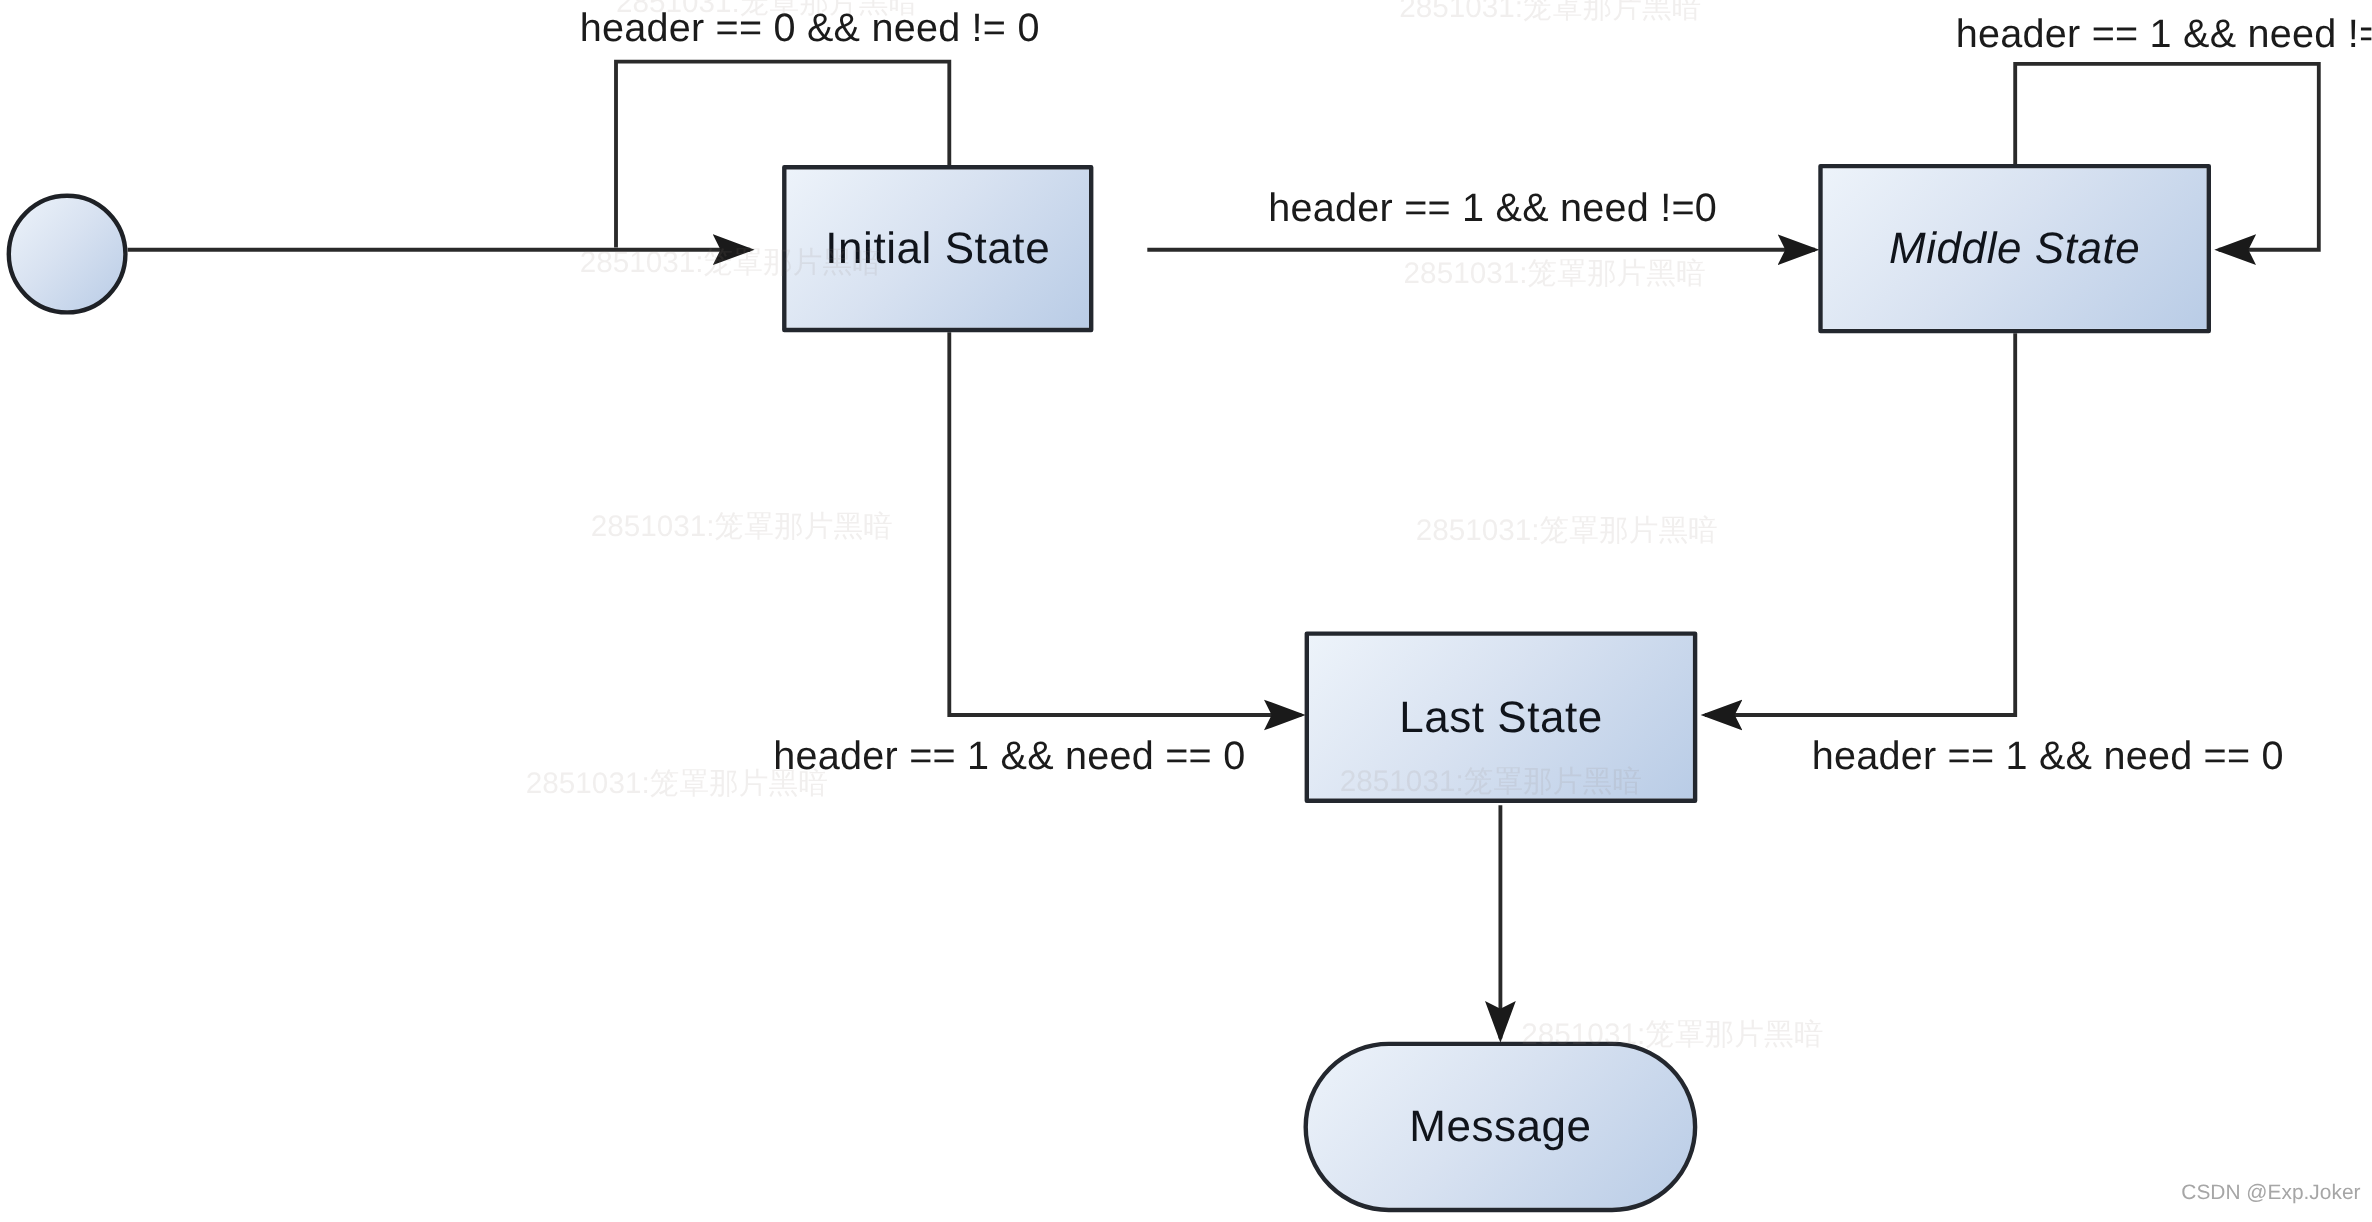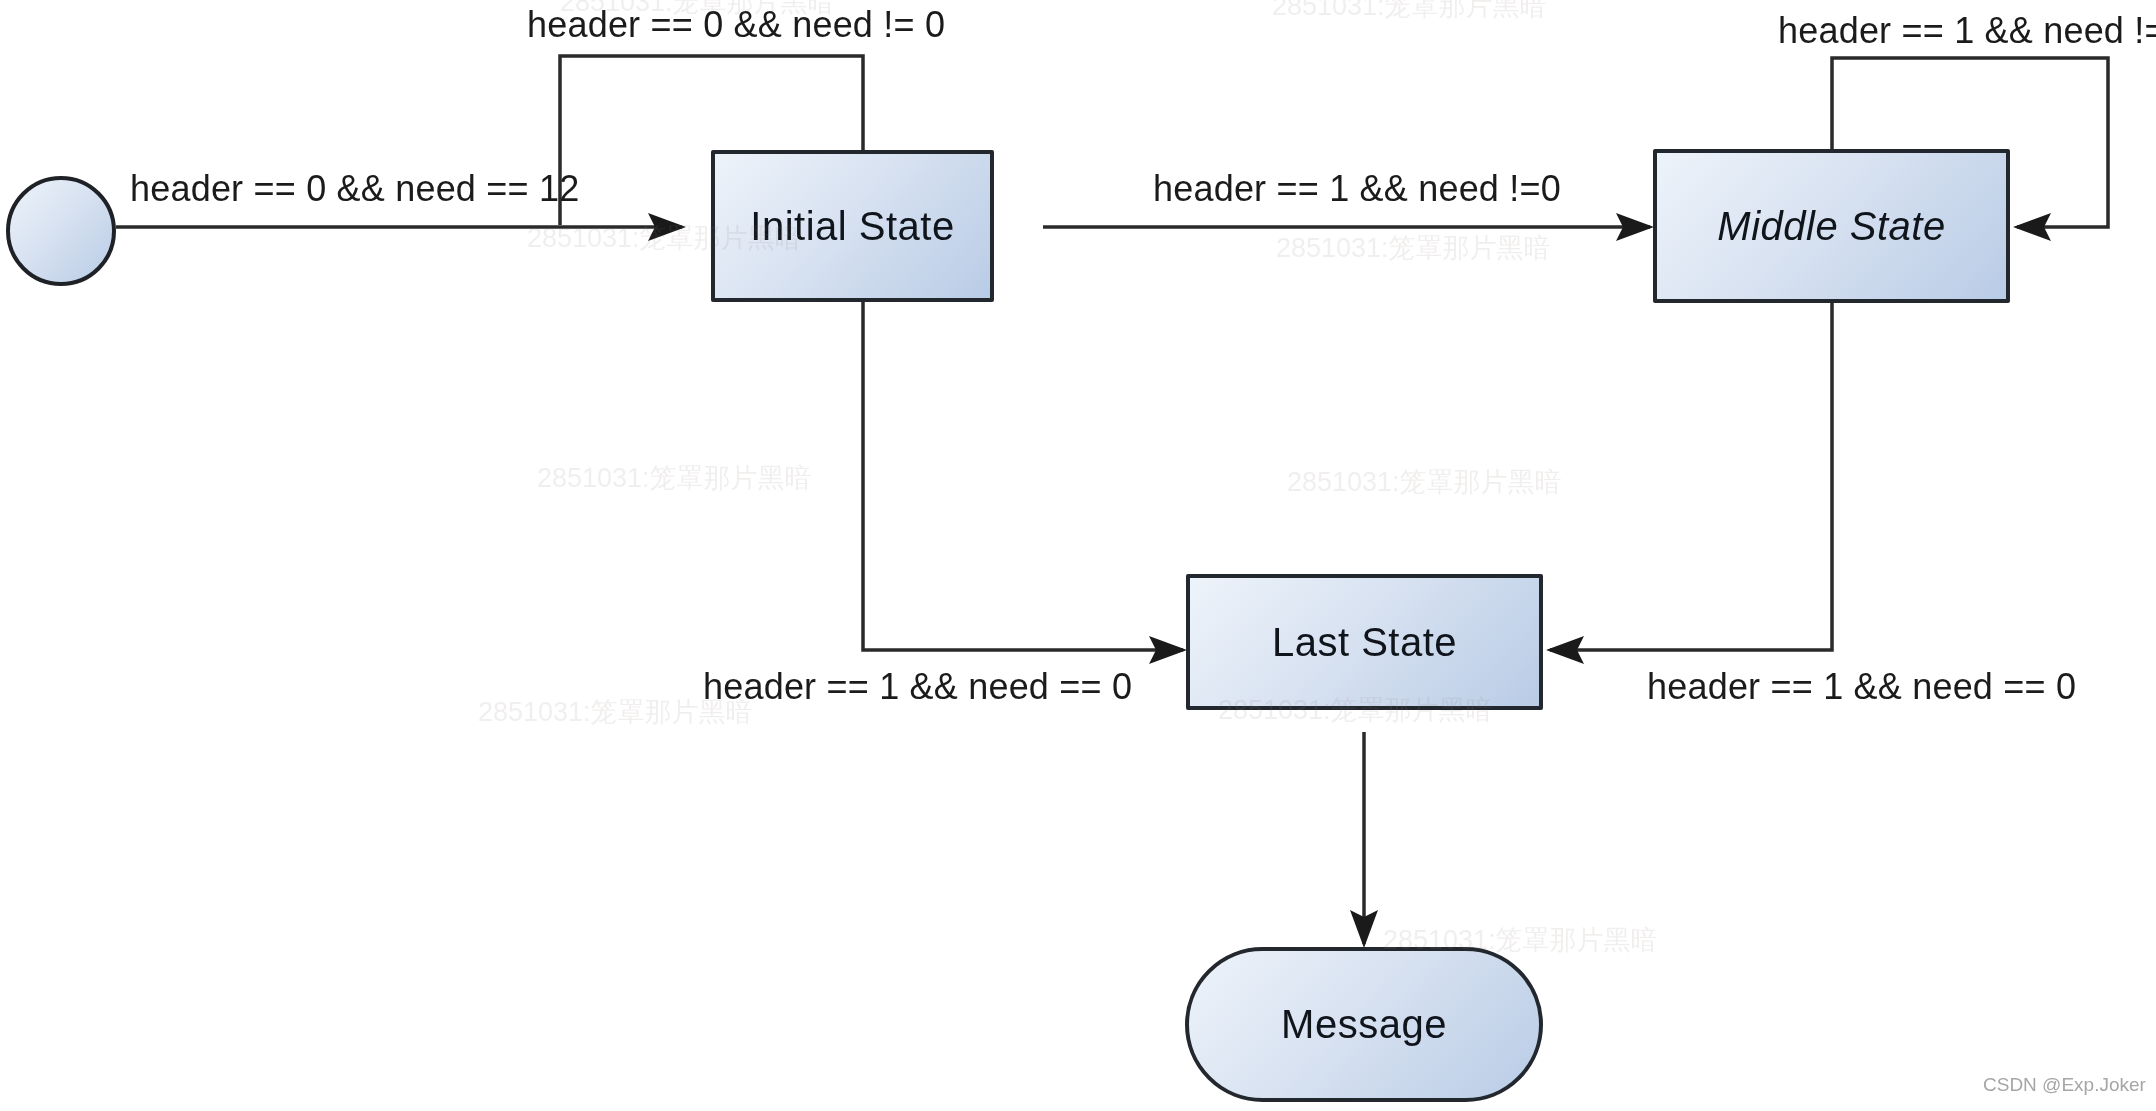--- a/index.html
+++ b/index.html
@@ -20,21 +20,21 @@
     box-sizing:border-box;
     color:#10141b;
     font-size:40px;
     letter-spacing:0.5px;
   }
   .node.rect{border-radius:2px;}
   .node.circle{border-radius:50%;border-color:#1e2126;}
   .node.stadium{border-radius:80px;}
   #node-initial{left:685px;top:150px;width:283px;height:152px;margin-left:26px;}
   #node-middle{left:1653px;top:149px;width:357px;height:154px;font-style:italic;}
-  #node-last{left:1186px;top:574px;width:357px;height:136px;}
+  #node-last{left:1186px;top:574px;width:357px;height:156px;}
   #node-message{left:1185px;top:947px;width:358px;height:155px;}
   #node-start{left:6px;top:176px;width:110px;height:110px;}
   .elabel{
     position:absolute;
     z-index:3;
     white-space:nowrap;
     font-size:36px;
     color:#1b1b1b;
     letter-spacing:0.2px;
   }
@@ -99,21 +99,20 @@
   </div>
 
   <div class="node rect" id="node-last">
     <span>Last State</span>
   </div>
 
   <div class="node stadium" id="node-message">
     <span>Message</span>
   </div>
 
-  <div class="elabel" id="elabel-start-initial">header == 0 &amp;&amp; need == 12</div>
 
   <div class="elabel" id="elabel-initial-self">header == 0 &amp;&amp; need != 0</div>
 
   <div class="elabel" id="elabel-initial-middle">header == 1 &amp;&amp; need !=0</div>
 
   <div class="elabel" id="elabel-middle-self">header == 1 &amp;&amp; need !=0</div>
 
   <div class="elabel" id="elabel-initial-last">header == 1 &amp;&amp; need == 0</div>
 
   <div class="elabel" id="elabel-middle-last">header == 1 &amp;&amp; need == 0</div>

